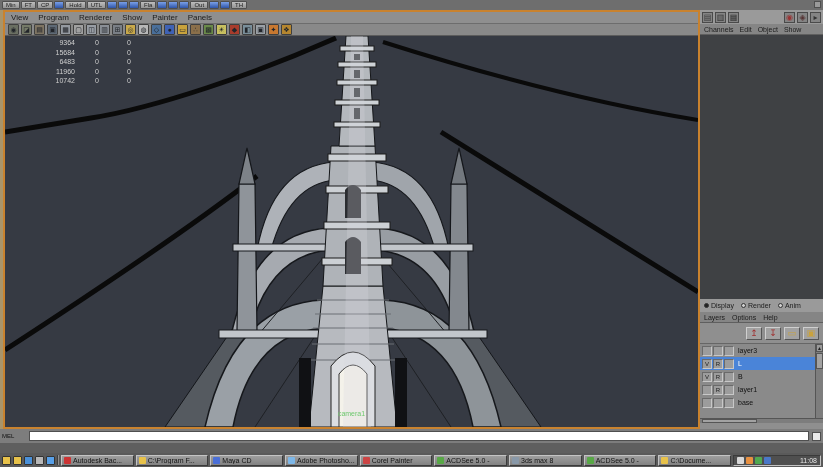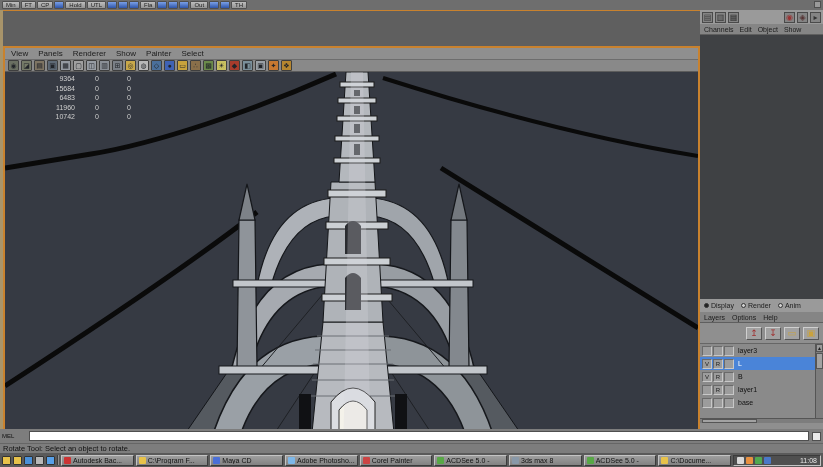--- a/index.html
+++ b/index.html
@@ -15,21 +15,21 @@
         display:flex;align-items:center;white-space:nowrap;}
   .chip.icon-chip{width:10px;padding:0;background:linear-gradient(#7aa0e8,#2f55a8);}
   .strip-endbox{margin-left:auto;width:7px;height:7px;background:#9a9a9a;border:1px solid #4f4f4f;}
   .top-orange{position:absolute;left:0;top:10px;width:823px;height:1px;background:#c9822e;}
 
   
   .left-strip{position:absolute;left:0;top:10px;width:3px;height:419px;background:#a8946a;}
 
   
   .viewport{position:absolute;left:3px;top:10px;width:697px;height:419px;
-            border:2px solid #c9822e;background:#8f8f8f;margin-top:36px;}
+            border:2px solid #c9822e;background:#8f8f8f;}
   .vp-menubar{height:11px;display:flex;gap:10px;align-items:center;padding:0 6px;
               font-size:8px;color:#1c1c1c;background:#8f8f8f;}
   .vp-menu-item{cursor:default;}
   .vp-toolbar{height:13px;background:#898989;border-top:1px solid #6d6d6d;border-bottom:1px solid #5c5c5c;
               display:flex;gap:2px;align-items:center;padding:0 3px;}
   .tb-icon{width:11px;height:11px;background:var(--c,#8a8a8a);border:1px solid #3f3f3f;border-radius:1px;
            font-size:7px;line-height:9px;text-align:center;color:#22252a;overflow:hidden;}
   .vp-canvas{position:absolute;left:0;top:24px;right:0;bottom:0;background:#363a43;overflow:hidden;}
   .vp-canvas svg{display:block;width:100%;height:100%;}
 
@@ -164,29 +164,29 @@
   <span class="strip-endbox" style="position:absolute;right:2px;top:1px;"></span>
   <div class="top-orange"></div>
 
   <div class="left-strip"></div>
 
   <div class="viewport">
     <div class="vp-menubar">
 
         <span class="vp-menu-item">View</span>
 
+        <span class="vp-menu-item">Program</span>
+
+        <span class="vp-menu-item">Renderer</span>
+
+        <span class="vp-menu-item">Show</span>
+
+        <span class="vp-menu-item">Painter</span>
+
         <span class="vp-menu-item">Panels</span>
-
-        <span class="vp-menu-item">Renderer</span>
-
-        <span class="vp-menu-item">Show</span>
-
-        <span class="vp-menu-item">Painter</span>
-
-        <span class="vp-menu-item">Select</span>
       </div>
     <div class="vp-toolbar">
 
         <span class="tb-icon" style="--c: #6a6f62;">◉</span>
 
         <span class="tb-icon" style="--c: #757a68;">◪</span>
 
         <span class="tb-icon" style="--c: #7f7563;">▤</span>
 
         <span class="tb-icon" style="--c: #5f6a76;">▣</span>
@@ -444,21 +444,20 @@
         <div class="thumb"></div>
       </div>
     </div>
   </div>
 
   <div class="command-row">
     <span class="cmd-label">MEL</span>
     <input class="cmd-input" value="" style="">
     <span class="cmd-sidebox"></span>
   </div>
-  <div class="help-row">Rotate Tool: Select an object to rotate.</div>
 
   <div class="taskbar">
     <span style="display:flex;gap:2px;">
 
     <span class="ql-icon" style="--c: #e8c24a;"></span>
         <span class="ql-icon" style="--c: #e8c24a;"></span>
         <span class="ql-icon" style="--c: #4a90d8;"></span>
         <span class="ql-icon" style="--c: #b8b8b8;"></span>
         <span class="ql-icon" style="--c: #58a0e8;"></span>
       </span>

